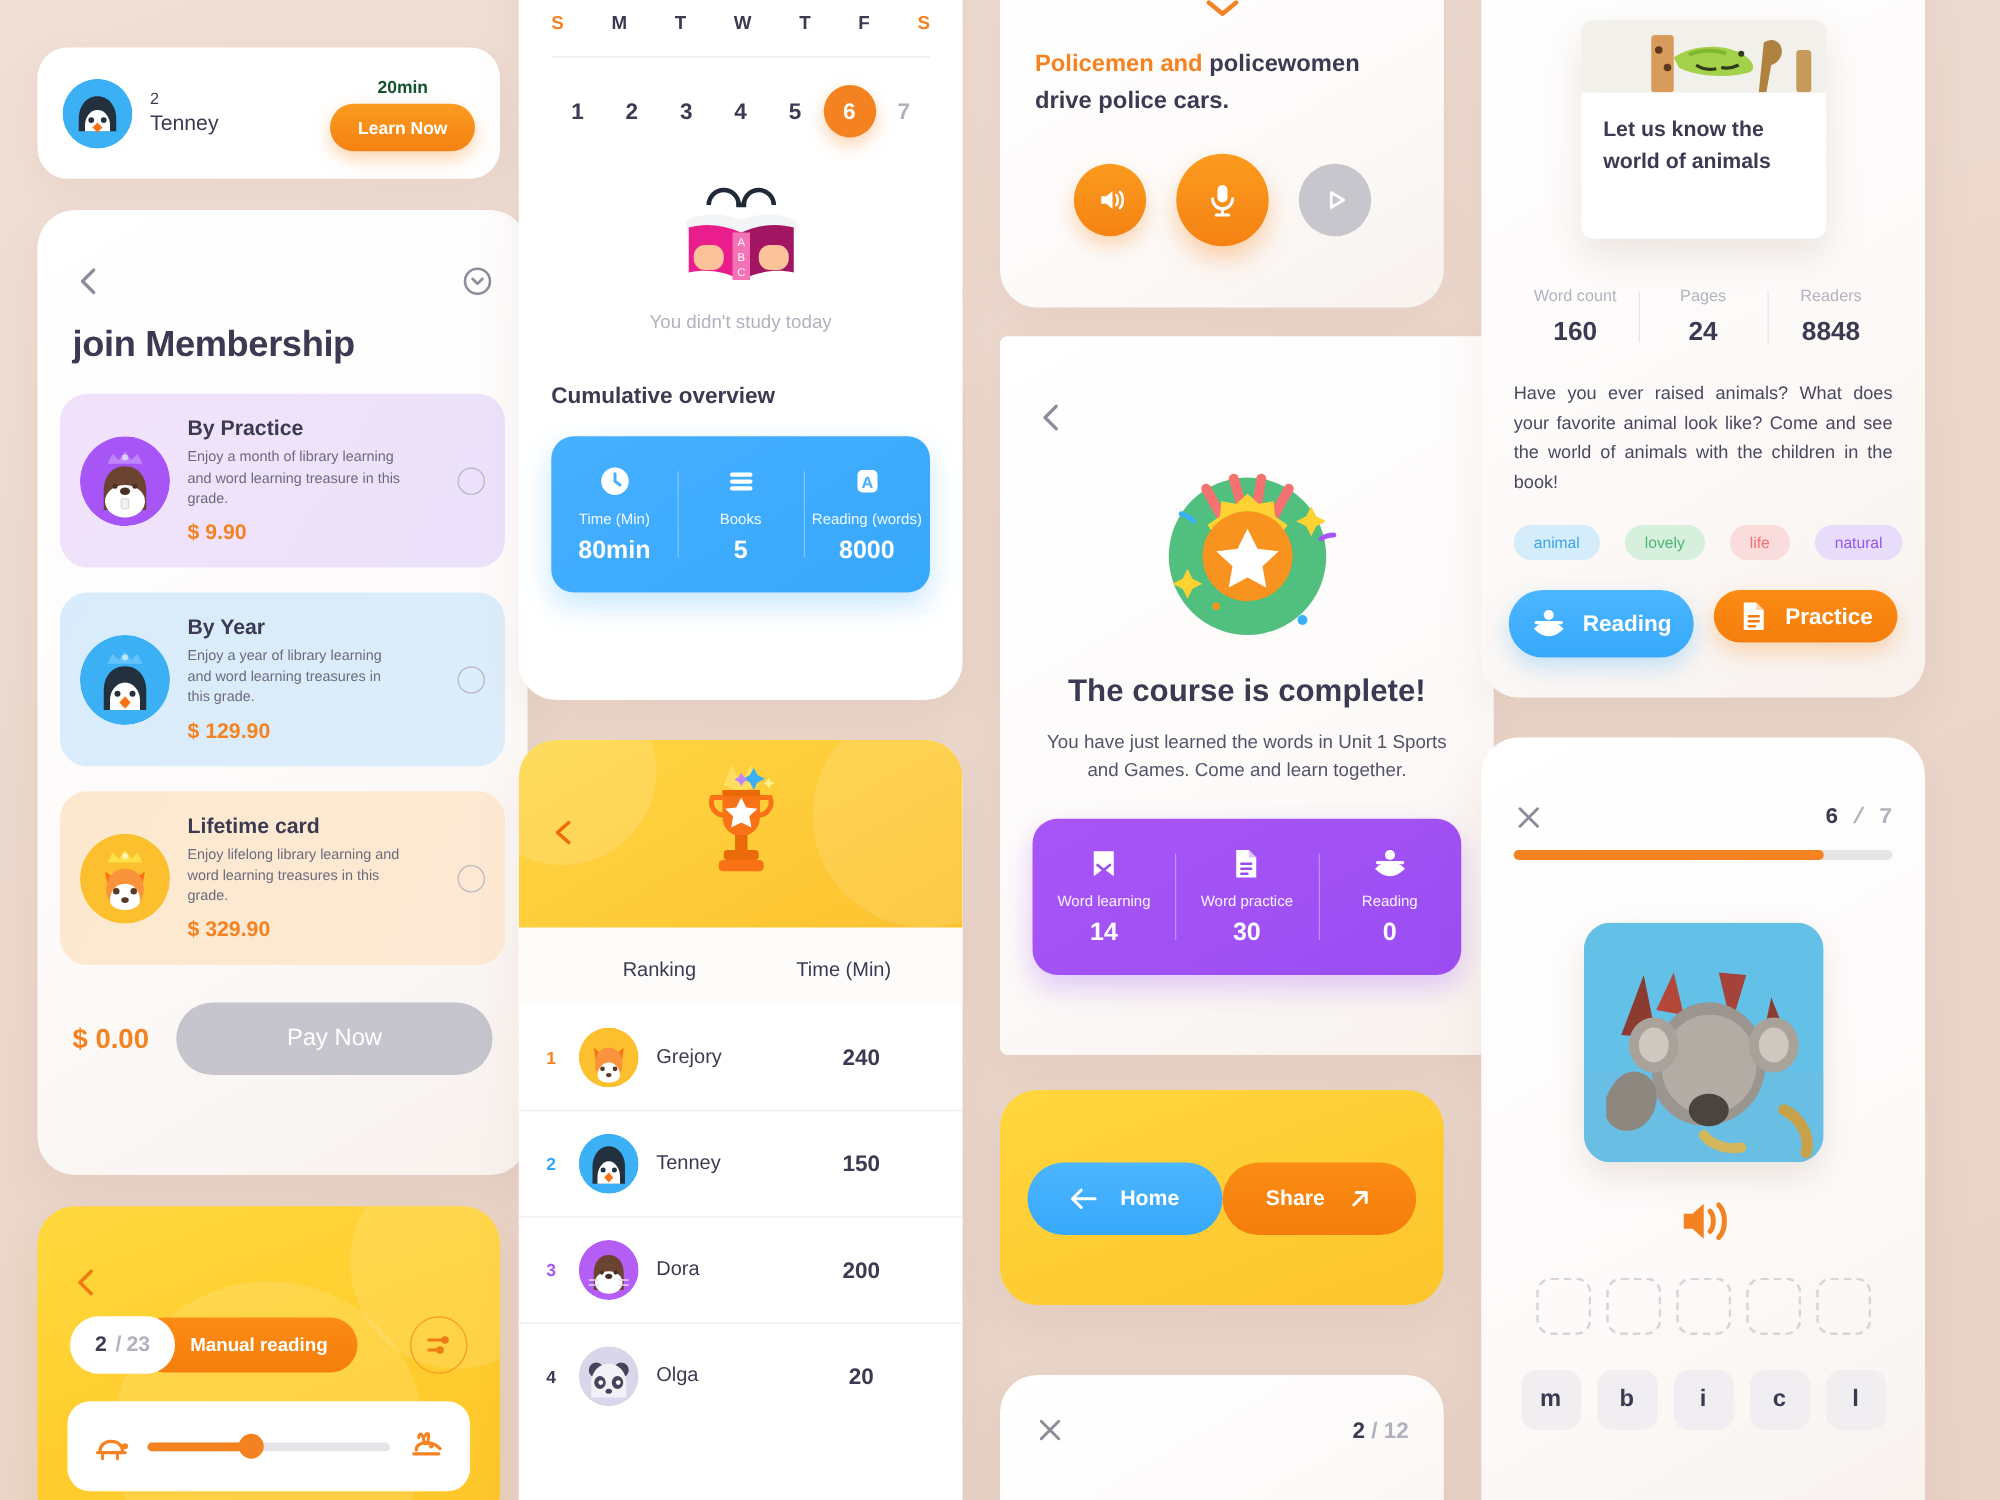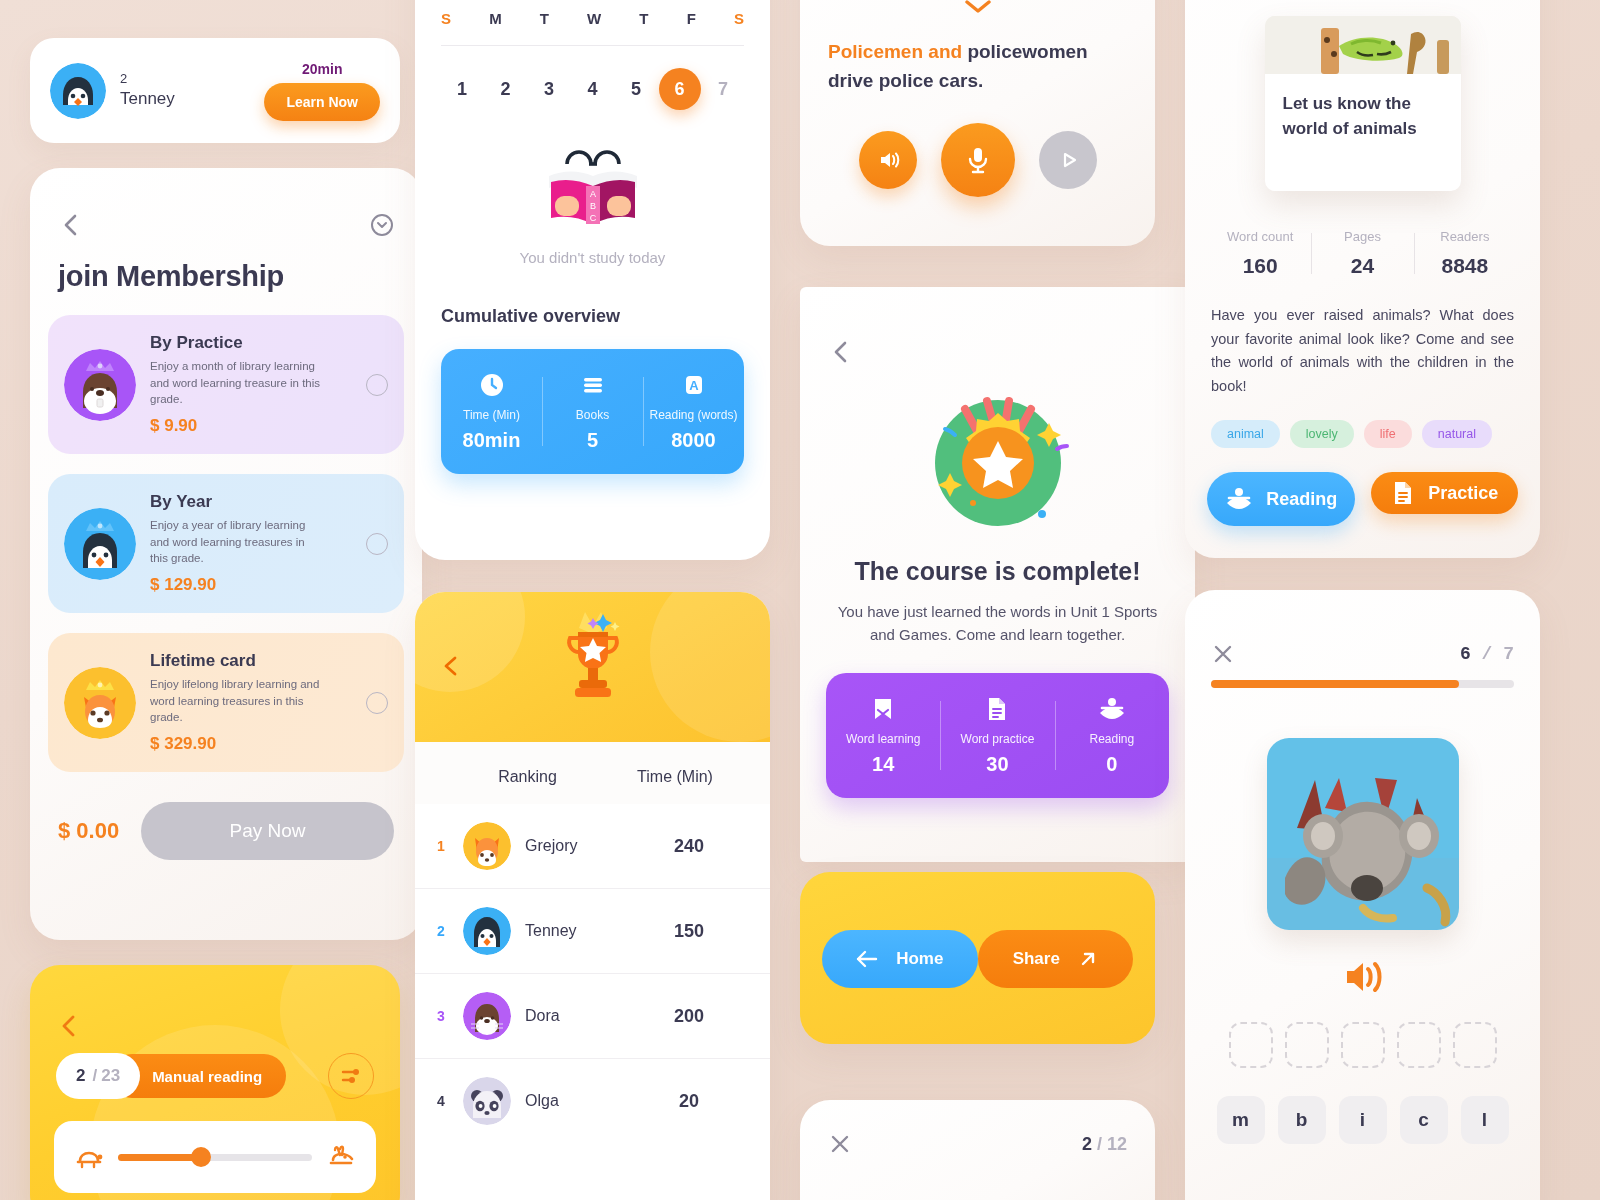--- a/index.html
+++ b/index.html
@@ -21,21 +21,21 @@
 
   
   #profileCard { left: 30px; top: 38px; width: 370px; height: 105px; border-radius: 24px;
      background: #fff; box-shadow: 0 10px 26px rgba(170,120,95,0.09); }
   .avatar { width: 56px; height: 56px; border-radius: 50%; position: relative; overflow: hidden; flex: 0 0 auto; }
   .pf-row { display:flex; align-items:center; height:100%; padding: 0 20px; gap: 14px; }
   .pf-name { line-height: 1.35; }
   .pf-num { font-size: 13px; color:#3b3a52; }
   .pf-nm { font-size: 17px; color:#3b3a52; font-weight: 500; }
   .pf-right { margin-left:auto; text-align:center; }
-  .pf-time { font-size: 14px; font-weight: 700; color:#701a75; margin-bottom: 6px; }
+  .pf-time { font-size: 14px; font-weight: 700; color:#14532d; margin-bottom: 6px; }
   .btn-learn { background: linear-gradient(180deg,#fb9b1f,#f58213); color:#fff; font-size:14px; font-weight:600;
      border:none; border-radius: 999px; padding: 11px 22px; cursor:pointer; box-shadow: 0 6px 14px rgba(245,130,19,.35);}
 
   
   #memberCard { left: 30px; top: 168px; width: 392px; height: 772px; border-radius: 30px; }
   .mc-top { display:flex; align-items:center; justify-content:space-between; padding: 44px 28px 0 28px; }
   .h-title { font-size: 29px; font-weight: 800; color:#3b3a52; padding: 22px 28px 0 28px; letter-spacing: -0.3px;}
   .plans { padding: 22px 18px 0 18px; display:flex; flex-direction:column; gap: 20px; }
   .plan { border-radius: 22px; padding: 18px 16px; display:flex; align-items:center; gap: 14px; position:relative; cursor:pointer; }
   .plan.p1 { background: linear-gradient(120deg,#f1e2fb,#ece2fb); }
@@ -110,21 +110,21 @@
   .sc-chev { display:flex; justify-content:center; padding-top: 60px; }
   .sc-txt { padding: 22px 28px 0 28px; font-size: 19px; font-weight:700; line-height:1.5; color:#3b3a52; }
   .sc-txt em { font-style:normal; color:#f58220; }
   .sc-ctrl { display:flex; align-items:center; justify-content:center; gap:24px; margin-top: 28px; }
   .cbtn { border-radius:50%; display:flex; align-items:center; justify-content:center; }
   .cbtn.small { width:58px; height:58px; background: linear-gradient(180deg,#fb9b1f,#f58213); box-shadow:0 8px 16px rgba(245,130,19,.3); }
   .cbtn.big { width:74px; height:74px; background: linear-gradient(180deg,#fb9b1f,#f58213); box-shadow:0 10px 20px rgba(245,130,19,.35); }
   .cbtn.grey { width:58px; height:58px; background:#c8c6cd; }
 
   
-  #doneCard { left: 800px; top: 287px; width: 395px; height: 575px; border-radius: 6px; }
+  #doneCard { left: 800px; top: 269px; width: 395px; height: 575px; border-radius: 6px; }
   .dn-back { padding: 52px 0 0 28px; }
   .dn-badge { display:flex; justify-content:center; margin-top: 6px; }
   .dn-t { text-align:center; font-size:25px; font-weight:800; color:#3b3a52; margin-top: 16px; }
   .dn-d { text-align:center; font-size:15px; color:#55536a; line-height:1.55; padding: 14px 32px 0 32px; }
   .dn-stats { margin: 26px 26px 0 26px; border-radius:20px; background: linear-gradient(150deg,#a855f7,#9b4df2);
      display:flex; padding: 22px 0; box-shadow:0 10px 22px rgba(155,77,242,.28); }
 
   
   #actCard { left: 800px; top: 872px; width: 355px; height: 172px; border-radius: 30px;
      background: linear-gradient(160deg,#ffd63c,#fdc52c); }
@@ -145,21 +145,21 @@
   .bk-cover { width:196px; margin: 148px auto 0 auto; background:#fff; border-radius: 10px;
      box-shadow: 0 14px 30px rgba(150,110,90,.16); overflow:hidden; }
   .bk-img { height:58px; background: linear-gradient(100deg,#f3f1ec,#eeebe4); position:relative; overflow:hidden; }
   .bk-ct { padding: 18px 18px 50px 18px; font-size:17px; font-weight:700; color:#3b3a52; line-height:1.45; }
   .bk-stats { display:flex; margin: 38px 24px 0 24px; }
   .bk-st { flex:1; text-align:center; position:relative; }
   .bk-st + .bk-st::before { content:""; position:absolute; left:0; top:4px; bottom:4px; width:1px; background:#e7e3e6; }
   .bk-sl { font-size:13px; color:#b4b1bf; }
   .bk-sv { font-size:21px; font-weight:800; color:#3b3a52; margin-top:10px; }
   .bk-desc { padding: 26px 26px 0 26px; font-size:14.5px; line-height:1.62; color:#4a4860; text-align:justify; }
-  .tags { display:flex; gap:10px; padding: 22px 26px 0 26px; }
+  .tags { display:flex; gap:20px; padding: 22px 26px 0 26px; }
   .tag { border-radius:999px; padding: 7px 16px; font-size:12.5px; }
   .bk-btns { display:flex; gap:16px; padding: 24px 22px 0 22px; }
   .btn-read { flex:1; background: linear-gradient(180deg,#4cb6ff,#37a8fb); color:#fff; border:none; border-radius:999px;
      height:54px; font-size:18px; font-weight:700; display:flex; align-items:center; justify-content:center; gap:12px; cursor:pointer;
      box-shadow:0 8px 18px rgba(55,168,251,.28);}
   .btn-prac { flex:1; background: linear-gradient(180deg,#fb8c14,#f57d0c); color:#fff; border:none; border-radius:999px;
      height:42px; font-size:18px; font-weight:700; display:flex; align-items:center; justify-content:center; gap:12px; cursor:pointer;
      box-shadow:0 8px 18px rgba(245,130,19,.28);}
 
   

